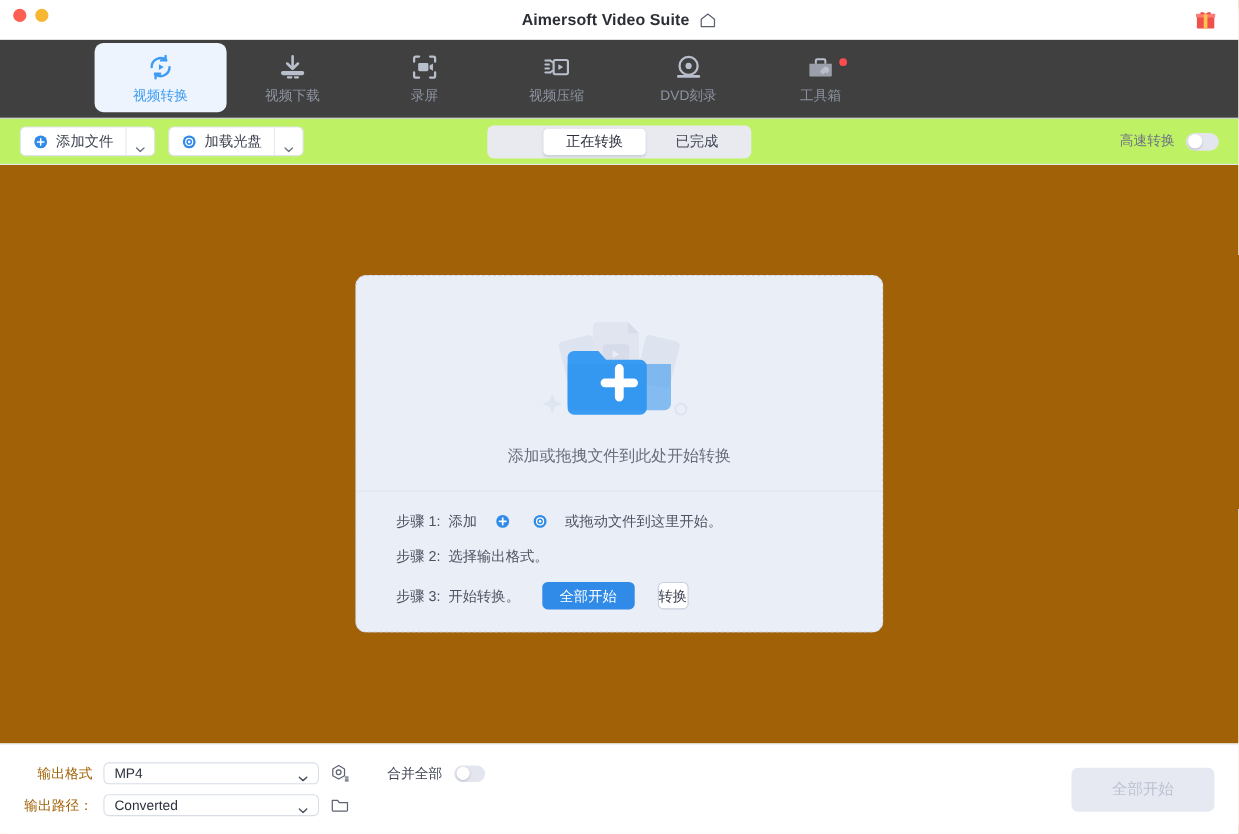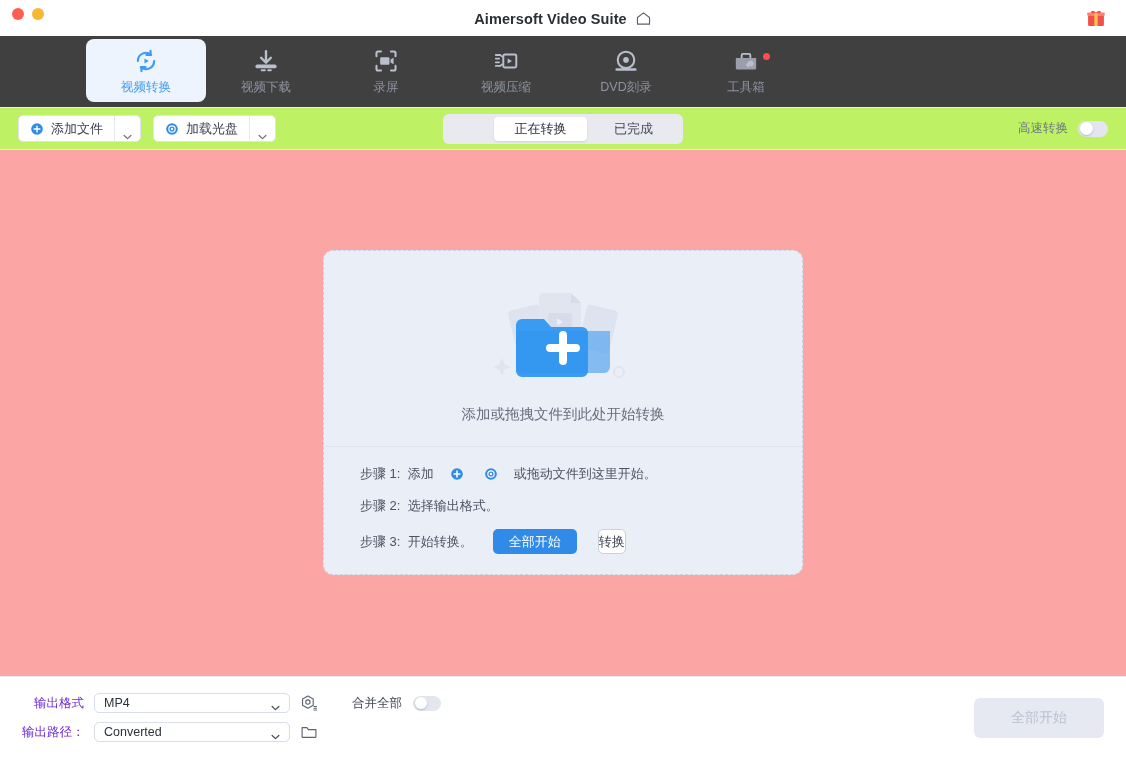--- a/index.html
+++ b/index.html
@@ -188,21 +188,21 @@
     width: 13px; height: 13px;
     border-radius: 50%;
     background: #ffffff;
     top: 1.5px; left: 2px;
     box-shadow: 0 1px 2px rgba(40,50,80,0.25);
   }
 
   
   .main {
     flex: 1 1 auto;
-    background: #fca5a5;
+    background: #a16207;
     position: relative;
     display: flex;
     align-items: flex-start;
     justify-content: center;
   }
   .dropzone {
     margin-top: 100px;
     width: 480px;
     border: 1px dashed #ccd3e2;
     border-radius: 10px;
@@ -269,21 +269,21 @@
     border-top: 1px solid #e7eaf1;
     display: flex;
     align-items: center;
     padding: 0 22px;
     position: relative;
   }
   .fcol { display: flex; flex-direction: column; gap: 9px; }
   .frow { display: flex; align-items: center; gap: 10px; }
   .frow-label {
     font-size: 12.5px;
-    color: #6d28d9;
+    color: #a16207;
     width: 62px;
     text-align: right;
     white-space: pre;
   }
   .select {
     width: 196px;
     height: 20px;
     border: 1px solid #d8dde7;
     border-radius: 5px;
     background: #ffffff;

